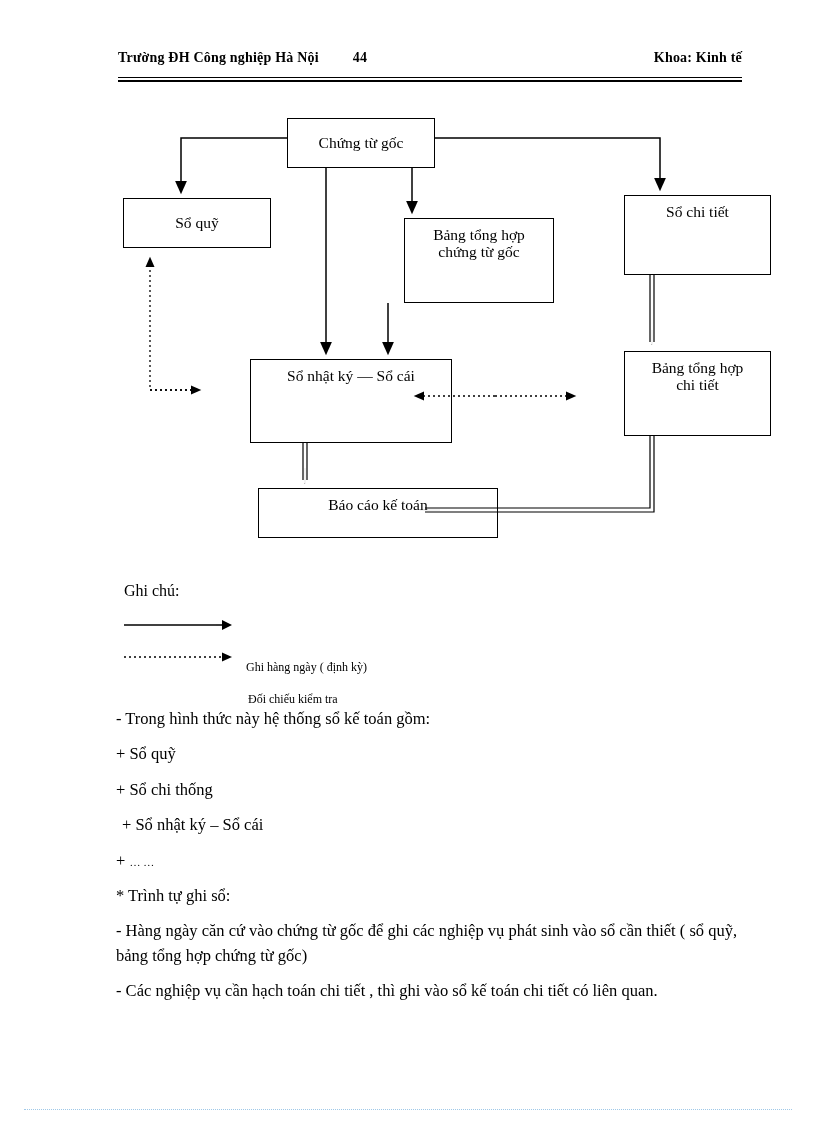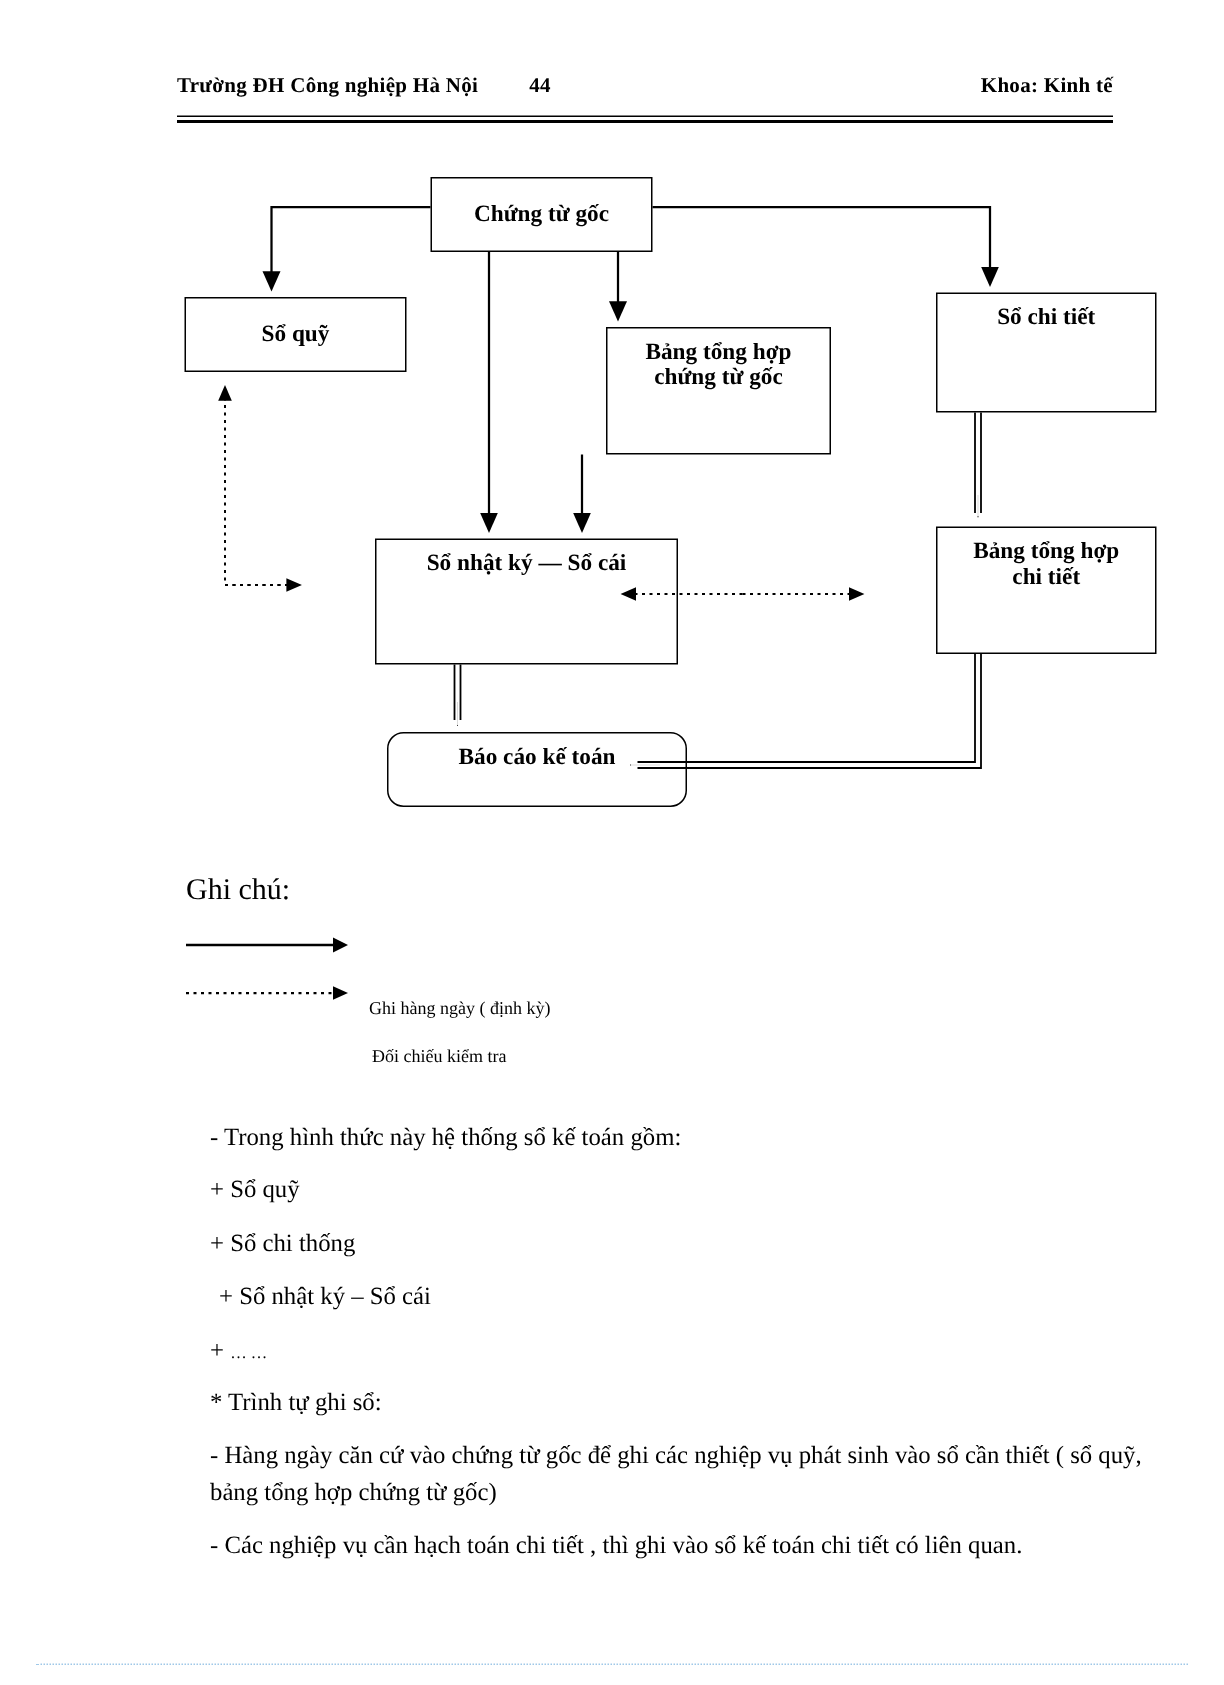--- a/index.html
+++ b/index.html
@@ -76,52 +76,51 @@
     box-sizing: border-box;
     background: transparent;
     font-size: 15.5px;
     text-align: center;
     line-height: 1.12;
     white-space: pre-line;
   }
   .node .node-label {
     display: block;
     white-space: pre-line;
-    font-weight: bold;
   }
   .node.center-v {
     display: flex;
     align-items: center;
     justify-content: center;
   }
   .node.top-v {
     display: flex;
     align-items: flex-start;
     justify-content: center;
     padding-top: 7px;
     margin-left: 44px;
   }
 
   #node-chungtugoc { left: 287px; top: 118px; width: 148px; height: 50px; }
   #node-soquy      { left: 123px; top: 198px; width: 148px; height: 50px; }
   #node-bangtonghopct { left: 360px; top: 218px; width: 150px; height: 85px; }
   #node-sochitiet  { left: 580px; top: 195px; width: 147px; height: 80px; }
   #node-sonhatky   { left: 206px; top: 359px; width: 202px; height: 84px; }
   #node-bangtonghopct2 { left: 580px; top: 351px; width: 147px; height: 85px; }
-  #node-baocao     { left: 214px; top: 488px; width: 200px; height: 50px; border-radius: 11px; }
+  #node-baocao     { left: 214px; top: 488px; width: 240px; height: 50px; }
 
   
   .legend {
     position: absolute;
     left: 124px;
     top: 582px;
     width: 500px;
   }
   .legend-title {
-    font-size: 20px;
+    font-size: 16px;
     margin-bottom: 14px;
   }
   .legend-row {
     position: relative;
     height: 32px;
   }
   .legend-sample {
     position: absolute;
     left: 0;
     top: 0;
@@ -136,24 +135,23 @@
     white-space: nowrap;
     margin-top: 45px;
   }
   .legend-row:nth-child(3) .legend-text { left: 124px; }
   .legend-row:nth-child(4) .legend-text { left: 131px; }
 
   
   .body-text {
     position: absolute;
     left: 116px;
-    top: 746px;
+    top: 707px;
     width: 630px;
     font-size: 16.5px;
-    margin-left: 24px;
   }
   .body-text p {
     margin: 0 0 11px 0;
     line-height: 1.48;
   }
   .body-text p.indent1 { padding-left: 6px; }
   .small-dots { font-size: 11px; }
 
   
   .footer-rule {

